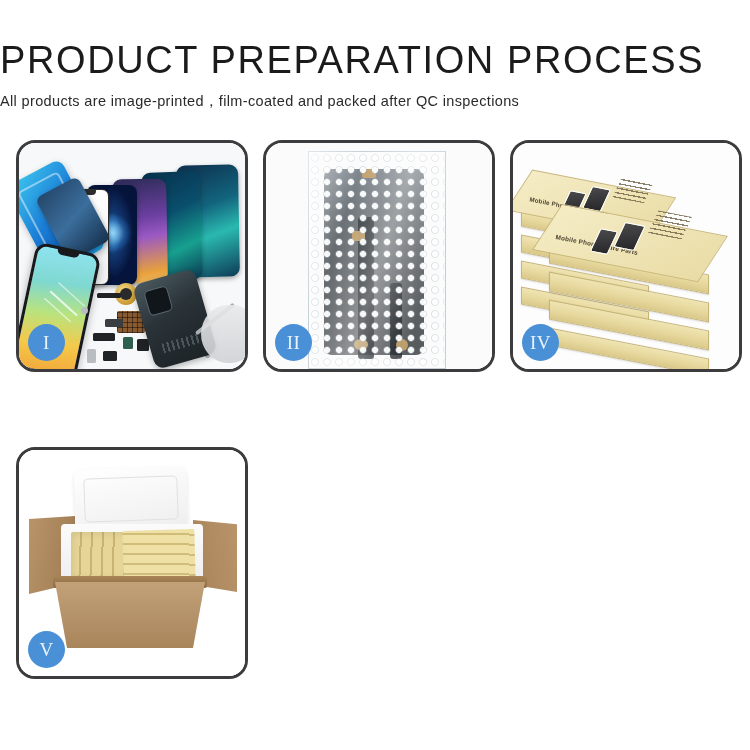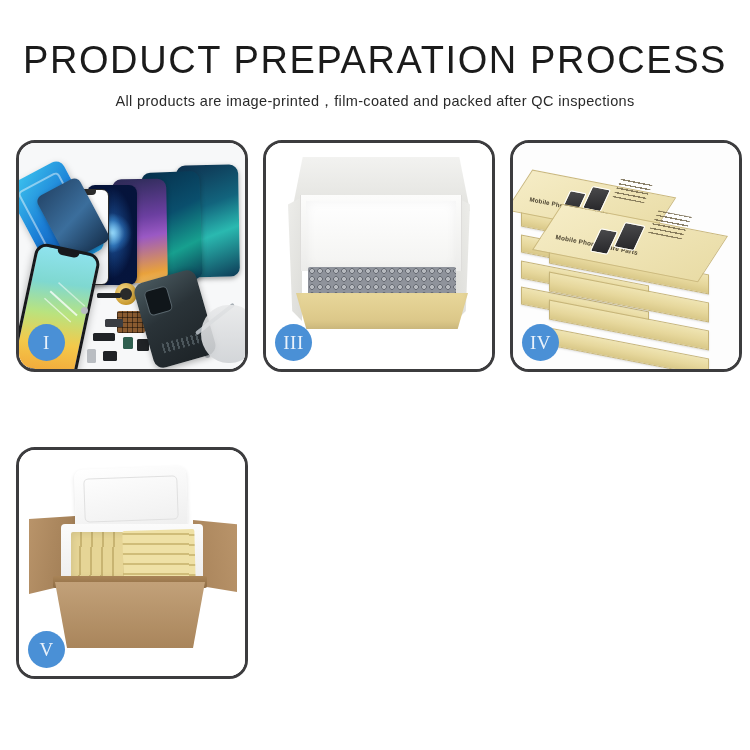--- a/index.html
+++ b/index.html
@@ -19,21 +19,21 @@
     height: 750px;
     background: #ffffff;
   }
 
   
   .header {
     position: absolute;
     top: 38px;
     left: 0;
     width: 750px;
-    text-align: center;
+    text-align: left;
   }
 
   .main-title {
     font-family: "Liberation Sans", sans-serif;
     font-size: 38px;
     font-weight: 400;
     letter-spacing: 1.6px;
     color: #1b1b1b;
     line-height: 44px;
     white-space: nowrap;
@@ -485,34 +485,36 @@
         <div class="part silver" style="left:174px; top:200px; width:5px;  height:5px; border-radius:50%;"></div>
         <div class="part silver" style="left:186px; top:210px; width:5px;  height:5px; border-radius:50%;"></div>
 
         <div class="back-housing"></div>
         <div class="tweezer"></div>
         <div class="hand-blob"></div>
       </div>
       <div class="badge">I</div>
     </div>
 
-
     <div class="panel">
       <div class="panel-photo">
-        <div class="p3-bg"></div>
-        <div class="box3-lid-back"></div>
-        <div class="box3-side-l"></div>
-        <div class="box3-side-r"></div>
-        <div class="box3-inner"></div>
-        <div class="box3-foam"></div>
-        <div class="box3-grey-wrap"></div>
-        <div class="box3-front"></div>
+        <div class="p2-bg"></div>
+        <div class="lcd-panel"></div>
+        <div class="flex-ribbon"></div>
+        <div class="flex-ribbon2"></div>
+        <div class="tape" style="left:96px;  top:26px;  width:14px; height:9px;"></div>
+        <div class="tape" style="left:86px;  top:88px;  width:13px; height:10px;"></div>
+        <div class="tape" style="left:88px;  top:196px; width:14px; height:11px; border-radius:50%;"></div>
+        <div class="tape" style="left:130px; top:196px; width:12px; height:12px; border-radius:50%;"></div>
+        <div class="bubble-bag"></div>
+        <div class="bag-sheen"></div>
       </div>
-      <div class="badge">III</div>
+      <div class="badge">II</div>
     </div>
+
 
     <div class="panel">
       <div class="panel-photo">
         <div class="p4-bg"></div>
         <div class="stack">
 
           <div class="kbox" style="left:2px;  top:62px;  width:128px; height:18px; transform:skewY(11deg);"></div>
           <div class="kbox" style="left:2px;  top:88px;  width:128px; height:18px; transform:skewY(11deg);"></div>
           <div class="kbox" style="left:2px;  top:114px; width:128px; height:18px; transform:skewY(11deg);"></div>
           <div class="kbox" style="left:2px;  top:140px; width:128px; height:18px; transform:skewY(11deg);"></div>

